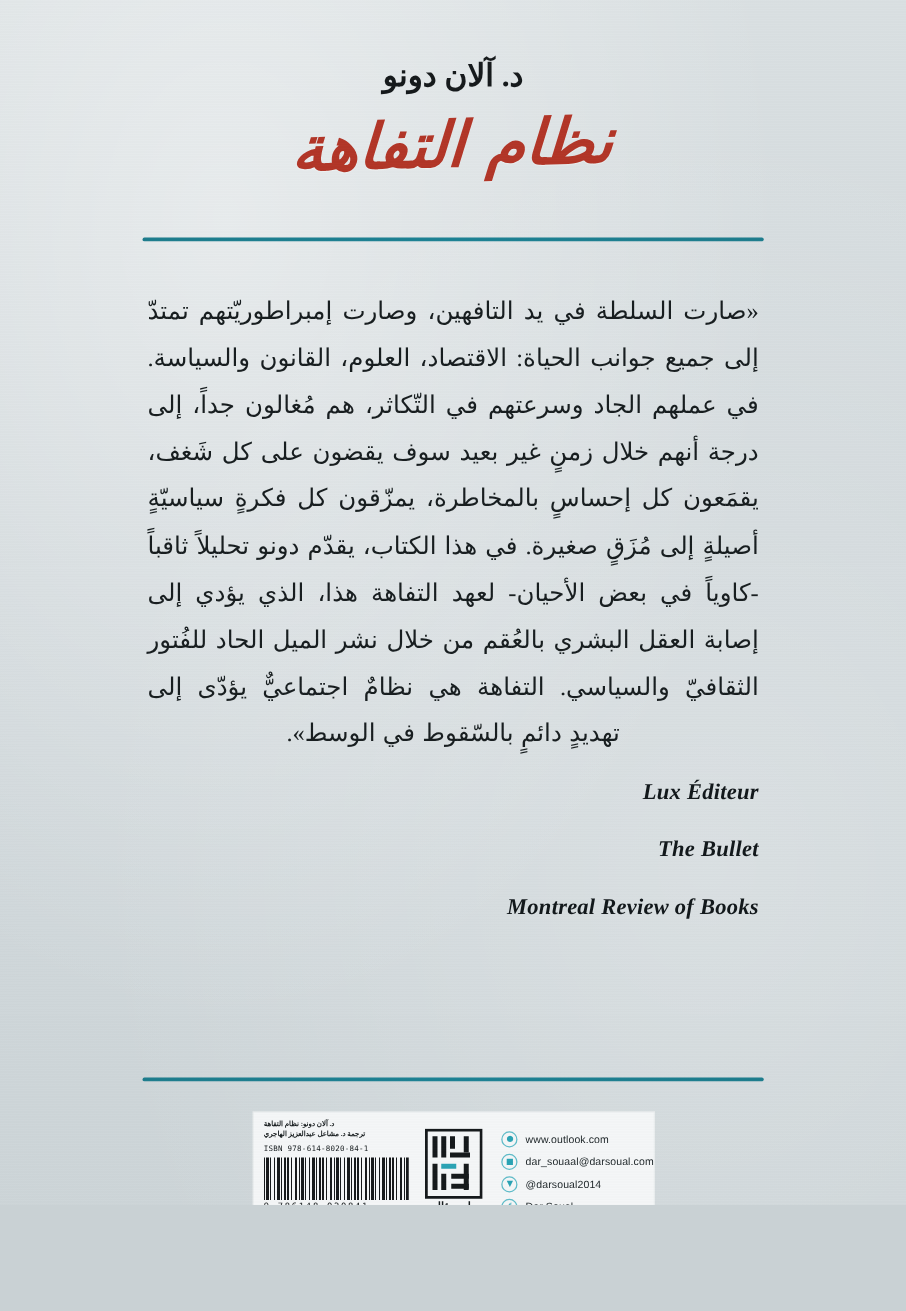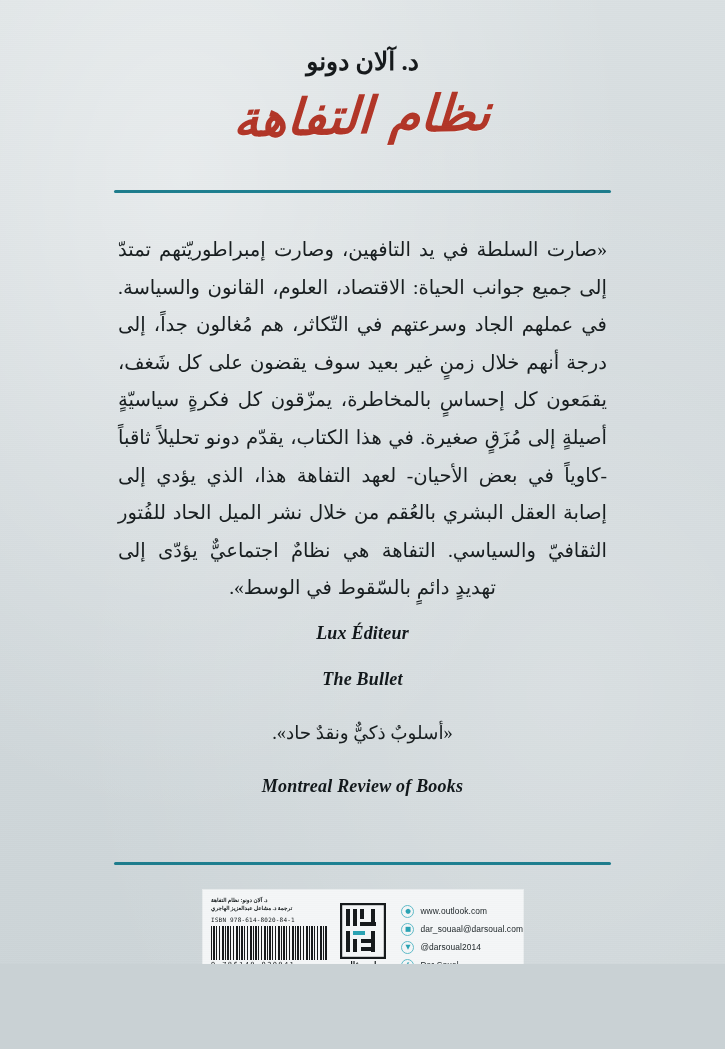--- a/index.html
+++ b/index.html
@@ -90,21 +90,21 @@
     font-size: 19.6px;
     line-height: 1.92;
     color: #171d1f;
     text-align: justify;
     text-align-last: center;
     font-weight: 400;
     word-spacing: 1px;
   }
   .source {
     direction: ltr;
-    text-align: center;
+    text-align: right;
     font-family: "Liberation Serif", "DejaVu Serif", serif;
     font-style: italic;
     font-weight: 700;
     font-size: 18px;
     color: #11171a;
     margin-top: 16px;
     letter-spacing: .2px;
   }
   .quote-sec {
     font-size: 18.4px;
@@ -257,21 +257,20 @@
 
   <div class="rule rule-top"></div>
 
   <div class="content">
 
     <div class="quote-main">«صارت السلطة في يد التافهين، وصارت إمبراطوريّتهم تمتدّ إلى جميع جوانب الحياة: الاقتصاد، العلوم، القانون والسياسة. في عملهم الجاد وسرعتهم في التّكاثر، هم مُغالون جداً، إلى درجة أنهم خلال زمنٍ غير بعيد سوف يقضون على كل شَغف، يقمَعون كل إحساسٍ بالمخاطرة، يمزّقون كل فكرةٍ سياسيّةٍ أصيلةٍ إلى مُزَقٍ صغيرة.  في هذا الكتاب، يقدّم دونو تحليلاً ثاقباً -كاوياً في بعض الأحيان- لعهد التفاهة هذا، الذي يؤدي إلى إصابة العقل البشري بالعُقم من خلال نشر الميل الحاد للفُتور الثقافيّ والسياسي. التفاهة هي نظامٌ اجتماعيٌّ يؤدّى إلى تهديدٍ دائمٍ بالسّقوط في الوسط».</div>
     <div class="source">Lux Éditeur</div>
 
     <div class="source gap-sm">The Bullet</div>
 
-    <div class="quote-short">«أسلوبٌ ذكيٌّ ونقدٌ حاد».</div>
     <div class="source gap-sm">Montreal Review of Books</div>
 
   </div>
 
   <div class="rule rule-bottom"></div>
 
   <div class="imprint">
 
     <div class="imprint-left">
       <div class="mini-line">د. آلان دونو: نظام التفاهة</div>

